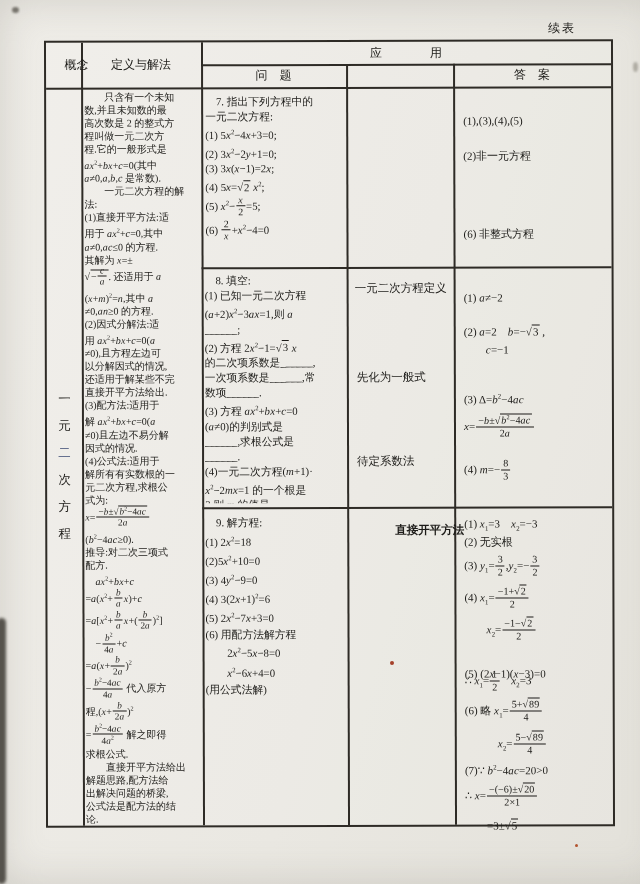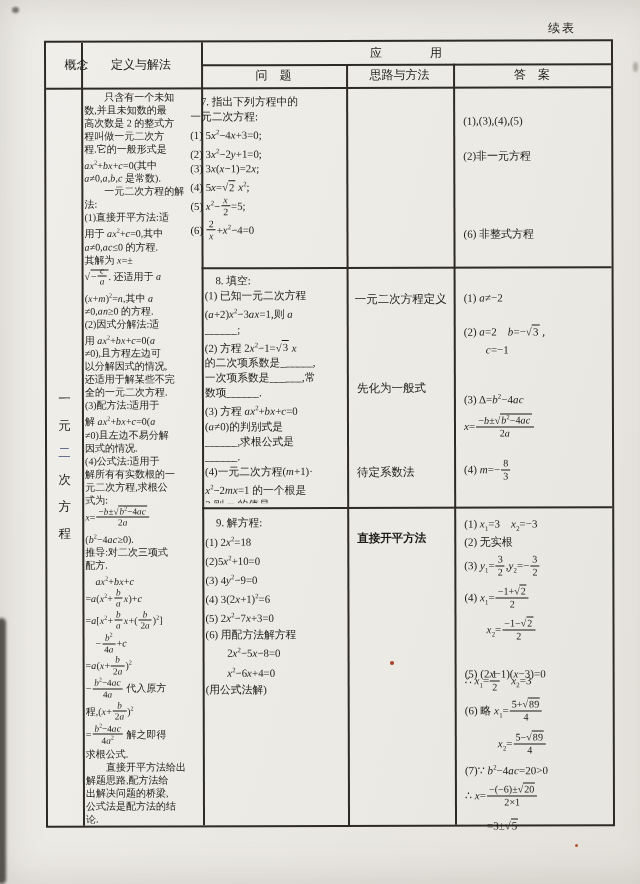--- a/index.html
+++ b/index.html
@@ -74,21 +74,20 @@
     <div class="vl" style="left:407px;top:22px;height:761px;"></div>
     <div class="hl" style="left:155px;top:22px;width:410px;"></div>
     <div class="hl" style="left:0;top:45px;width:565px;"></div>
     <div class="hl" style="left:155px;top:225px;width:410px;"></div>
     <div class="hl" style="left:155px;top:465px;width:410px;"></div>
 
     <div class="cell hdr" style="left:13px;top:0;width:35px;height:45px;">概念</div>
     <div class="cell hdr" style="left:35px;top:0;width:120px;height:45px;">定义与解法</div>
     <div class="cell hdr" style="left:155px;top:0;width:410px;height:22px;">应　　　　用</div>
     <div class="cell hdr" style="left:155px;top:22px;width:145px;height:23px;">问　题</div>
-    <div class="cell hdr" style="left:300px;top:22px;width:107px;height:23px;">思路与方法</div>
     <div class="cell hdr" style="left:407px;top:22px;width:158px;height:23px;">答　案</div>
 
     <div class="cell" style="left:0;top:45px;width:35px;height:738px;">
       <div class="concept-stack" style="top:298px;">
         <span>一</span>
         <span>元</span>
         <span class="blue">二</span>
         <span>次</span>
         <span>方</span>
         <span>程</span>
@@ -113,21 +112,21 @@
               <b><i>c</i></b>
               <u><i>a</i></u>
             </span></span>. 还适用于 <i>a</i></div>
         <div class="ln">(<i>x</i>+<i>m</i>)<sup>2</sup>=<i>n</i>,其中 <i>a</i></div>
         <div class="ln">≠0,<i>an</i>≥0 的方程.</div>
         <div class="ln">(2)因式分解法:适</div>
         <div class="ln">用 <i>ax</i><sup>2</sup>+<i>bx</i>+<i>c</i>=0(<i>a</i></div>
         <div class="ln">≠0),且方程左边可</div>
         <div class="ln">以分解因式的情况,</div>
         <div class="ln">还适用于解某些不完</div>
-        <div class="ln">全的一元二次方程.</div>
+        <div class="ln">直接开平方法给出.</div>
         <div class="ln">(3)配方法:适用于</div>
         <div class="ln">解 <i>ax</i><sup>2</sup>+<i>bx</i>+<i>c</i>=0(<i>a</i></div>
         <div class="ln">≠0)且左边不易分解</div>
         <div class="ln">因式的情况.</div>
         <div class="ln">(4)公式法:适用于</div>
         <div class="ln">解所有有实数根的一</div>
         <div class="ln">元二次方程,求根公</div>
         <div class="ln">式为:</div>
         <div class="ln"><i>x</i>=<span class="fr">
             <b>−<i>b</i>±√<span class="ov"><i>b</i><sup>2</sup>−4<i>ac</i></span></b>
@@ -169,21 +168,21 @@
             <u>4<i>a</i><sup>2</sup></u>
           </span> 解之即得</div>
         <div class="ln">求根公式.</div>
         <div class="ln">　　直接开平方法给出</div>
         <div class="ln">解题思路,配方法给</div>
         <div class="ln">出解决问题的桥梁,</div>
         <div class="ln">公式法是配方法的结</div>
         <div class="ln">论.</div>
       </div>
 
-    <div class="cell flow prob" style="left:144px;top:52px;width:140px;height:172px;">
+    <div class="cell flow prob" style="left:159px;top:52px;width:140px;height:172px;">
         <div class="ln">　7. 指出下列方程中的</div>
         <div class="ln">一元二次方程:</div>
         <div class="ln">(1) 5<i>x</i><sup>2</sup>−4<i>x</i>+3=0;</div>
         <div class="ln">(2) 3<i>x</i><sup>2</sup>−2<i>y</i>+1=0;</div>
         <div class="ln">(3) 3<i>x</i>(<i>x</i>−1)=2<i>x</i>;</div>
         <div class="ln">(4) 5<i>x</i>=√<span class="ov">2</span> <i>x</i><sup>2</sup>;</div>
         <div class="ln">(5) <i>x</i><sup>2</sup>−<span class="fr">
             <b><i>x</i></b>
             <u>2</u>
           </span>=5;</div>
@@ -208,21 +207,21 @@
         <div class="ln">一次项系数是______,常</div>
         <div class="ln">数项______.</div>
         <div class="ln">(3) 方程 <i>ax</i><sup>2</sup>+<i>bx</i>+<i>c</i>=0</div>
         <div class="ln">(<i>a</i>≠0)的判别式是</div>
         <div class="ln">______,求根公式是</div>
         <div class="ln">______.</div>
         <div class="ln">(4)一元二次方程(<i>m</i>+1)·</div>
         <div class="ln"><i>x</i><sup>2</sup>−2<i>mx</i>=1 的一个根是</div>
         <div class="ln">3,则 <i>m</i> 的值是______.</div>
       </div>
-    <div class="cell" style="left:302px;top:225px;width:103px;height:240px;">
+    <div class="cell" style="left:302px;top:214px;width:103px;height:240px;">
       <div class="ap" style="top:25px;left:6px;">一元二次方程定义</div>
       <div class="ap" style="top:68px;margin-top:46px;">先化为一般式</div>
       <div class="ap" style="top:198px;">待定系数法</div>
     </div>
     <div class="cell" style="left:409px;top:225px;width:154px;height:240px;">
       <div class="al" style="top:25px;">(1) <i>a</i>≠−2</div>
       <div class="al" style="top:58px;">(2) <i>a</i>=2　<i>b</i>=−√<span class="ov">3</span> ,</div>
       <div class="al" style="top:76px;">　　<i>c</i>=−1</div>
       <div class="al" style="top:126px;">(3) Δ=<i>b</i><sup>2</sup>−4<i>ac</i></div>
       <div class="al" style="top:148px;"><i>x</i>=<span class="fr">
@@ -241,21 +240,21 @@
         <div class="ln">(2)5<i>x</i><sup>2</sup>+10=0</div>
         <div class="ln">(3) 4<i>y</i><sup>2</sup>−9=0</div>
         <div class="ln">(4) 3(2<i>x</i>+1)<sup>2</sup>=6</div>
         <div class="ln">(5) 2<i>x</i><sup>2</sup>−7<i>x</i>+3=0</div>
         <div class="ln">(6) 用配方法解方程</div>
         <div class="ln">　　2<i>x</i><sup>2</sup>−5<i>x</i>−8=0</div>
         <div class="ln">　　<i>x</i><sup>2</sup>−6<i>x</i>+4=0</div>
         <div class="ln">(用公式法解)</div>
       </div>
     <div class="cell" style="left:302px;top:465px;width:103px;height:318px;">
-      <div class="ap bold" style="top:24px;">直接开平方法</div>
+      <div class="ap bold" style="top:16px;margin-left:38px;">直接开平方法</div>
     </div>
     <div class="cell" style="left:409px;top:465px;width:154px;height:318px;">
       <div class="al" style="top:10px;">(1) <i>x</i><sub>1</sub>=3　<i>x</i><sub>2</sub>=−3</div>
       <div class="al" style="top:28px;">(2) 无实根</div>
       <div class="al" style="top:48px;">(3) <i>y</i><sub>1</sub>=<span class="fr">
             <b>3</b>
             <u>2</u>
           </span>,<i>y</i><sub>2</sub>=−<span class="fr">
             <b>3</b>
             <u>2</u>

